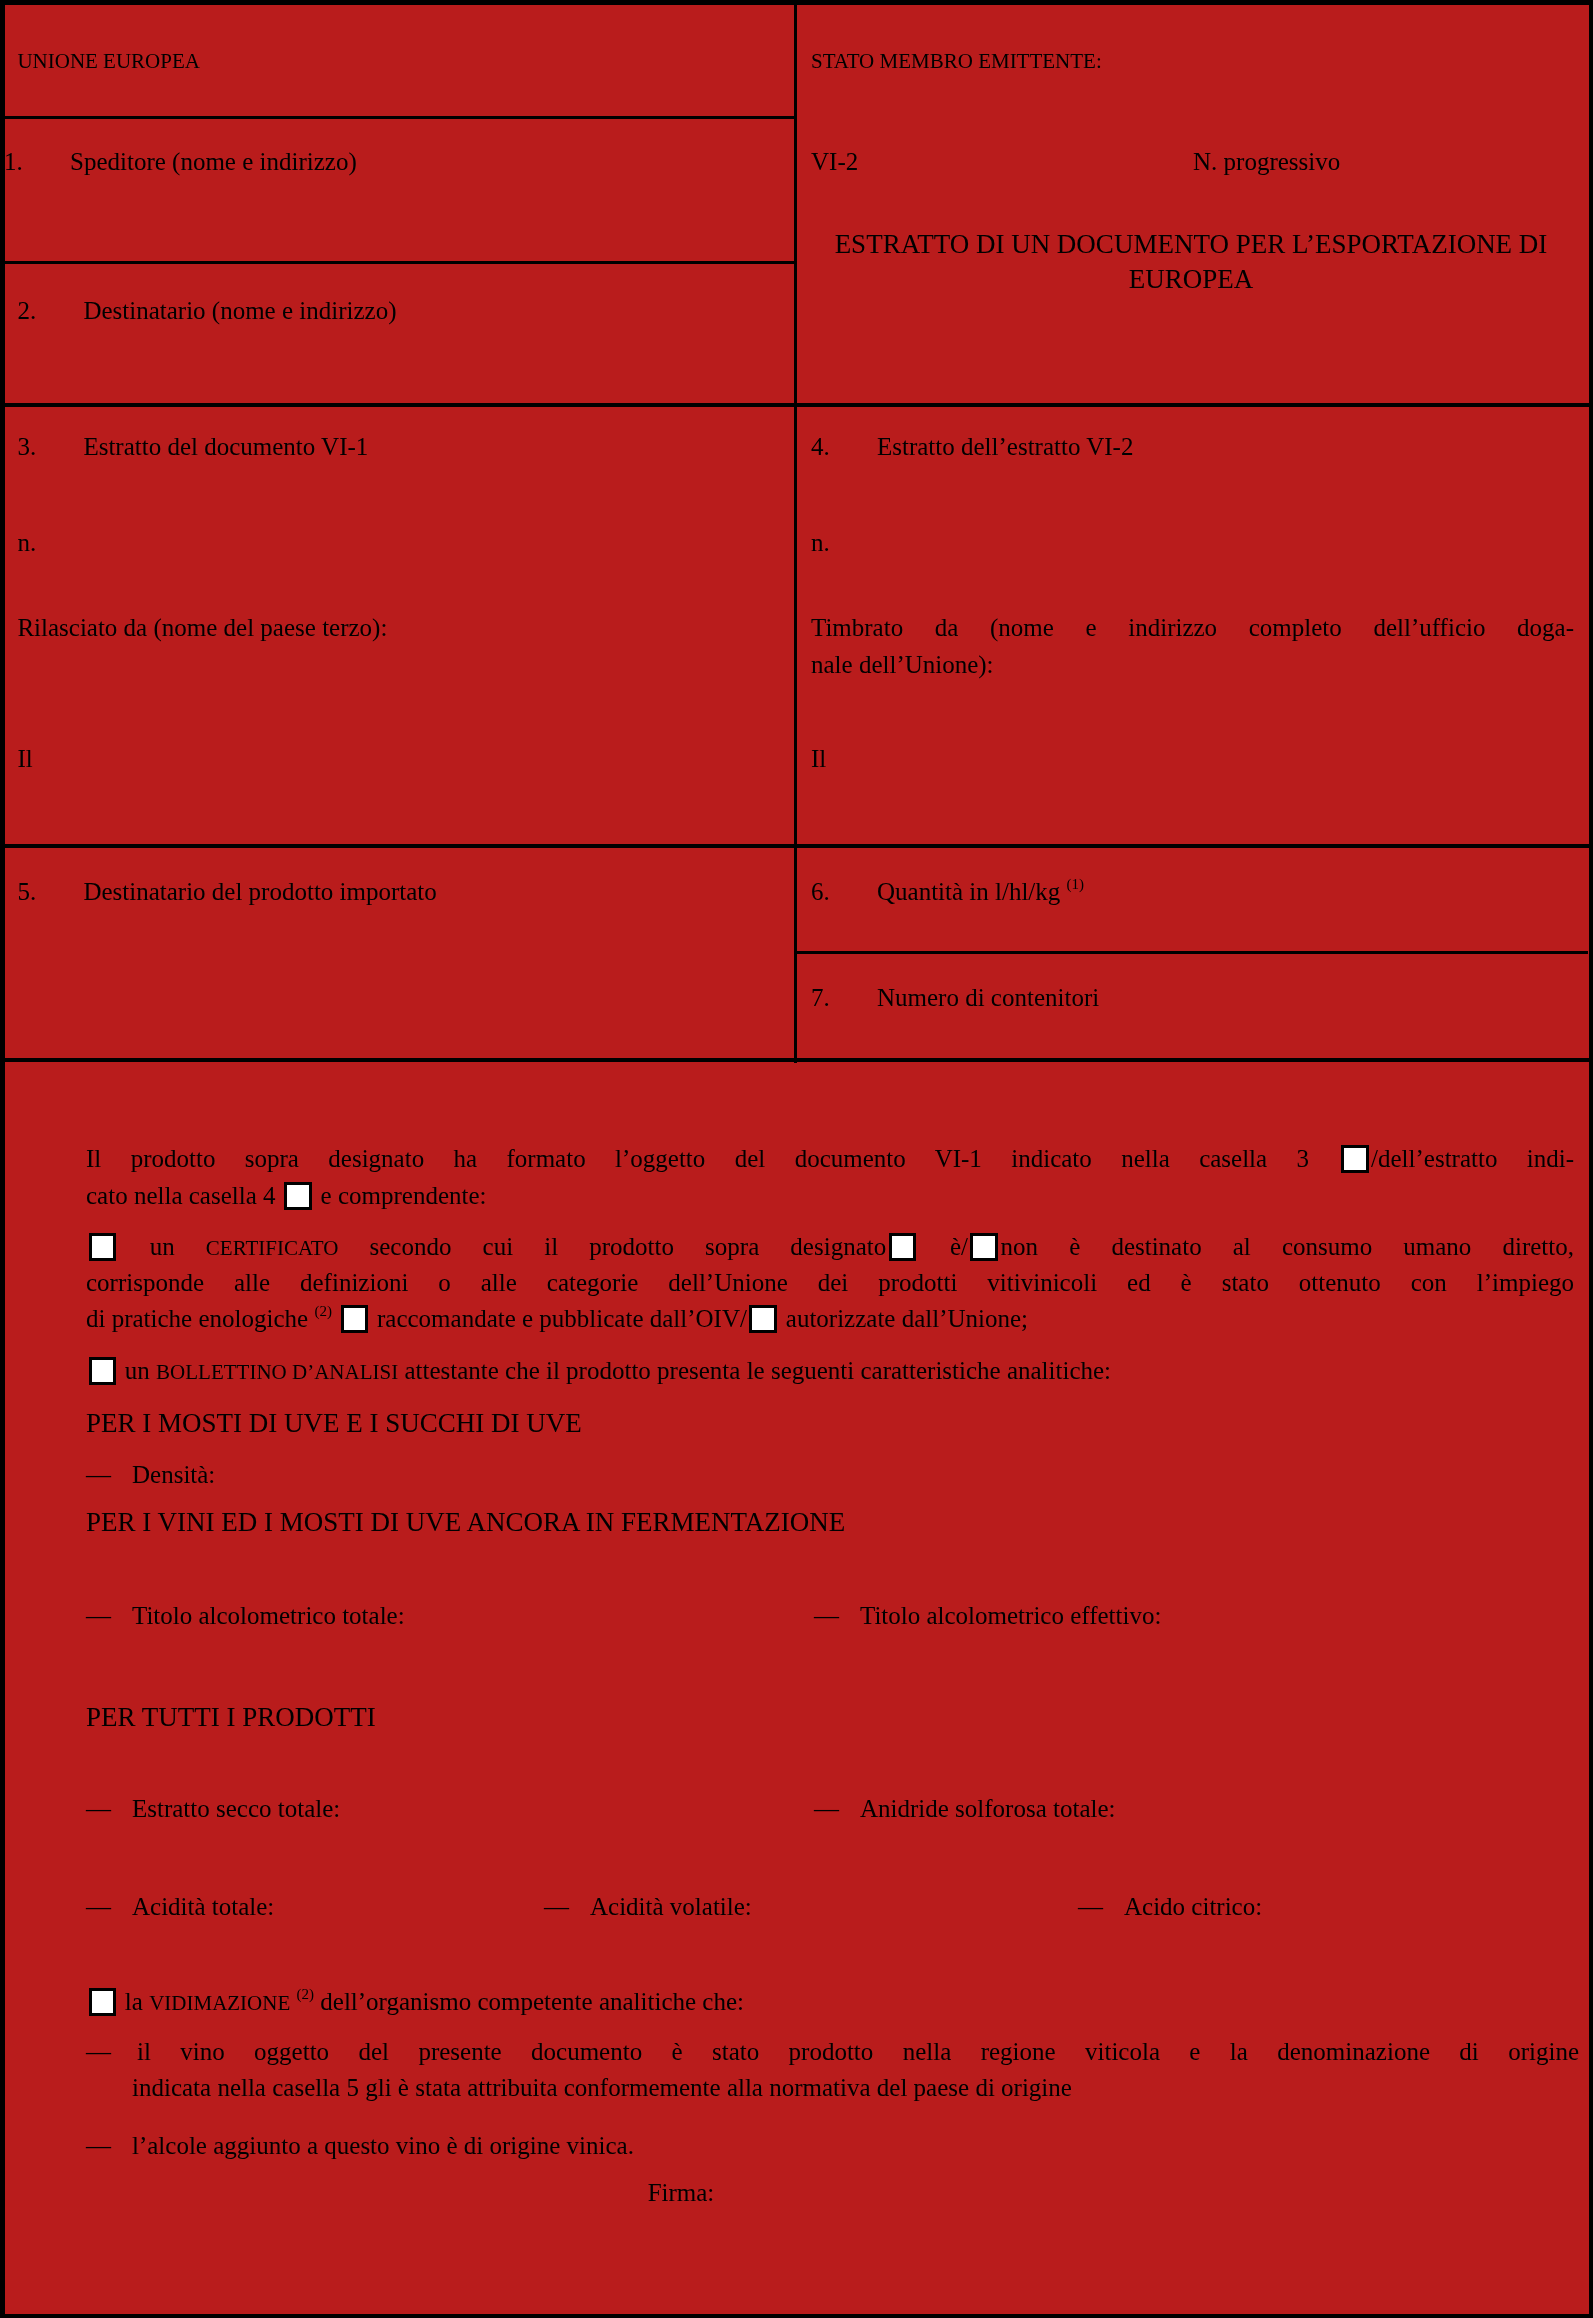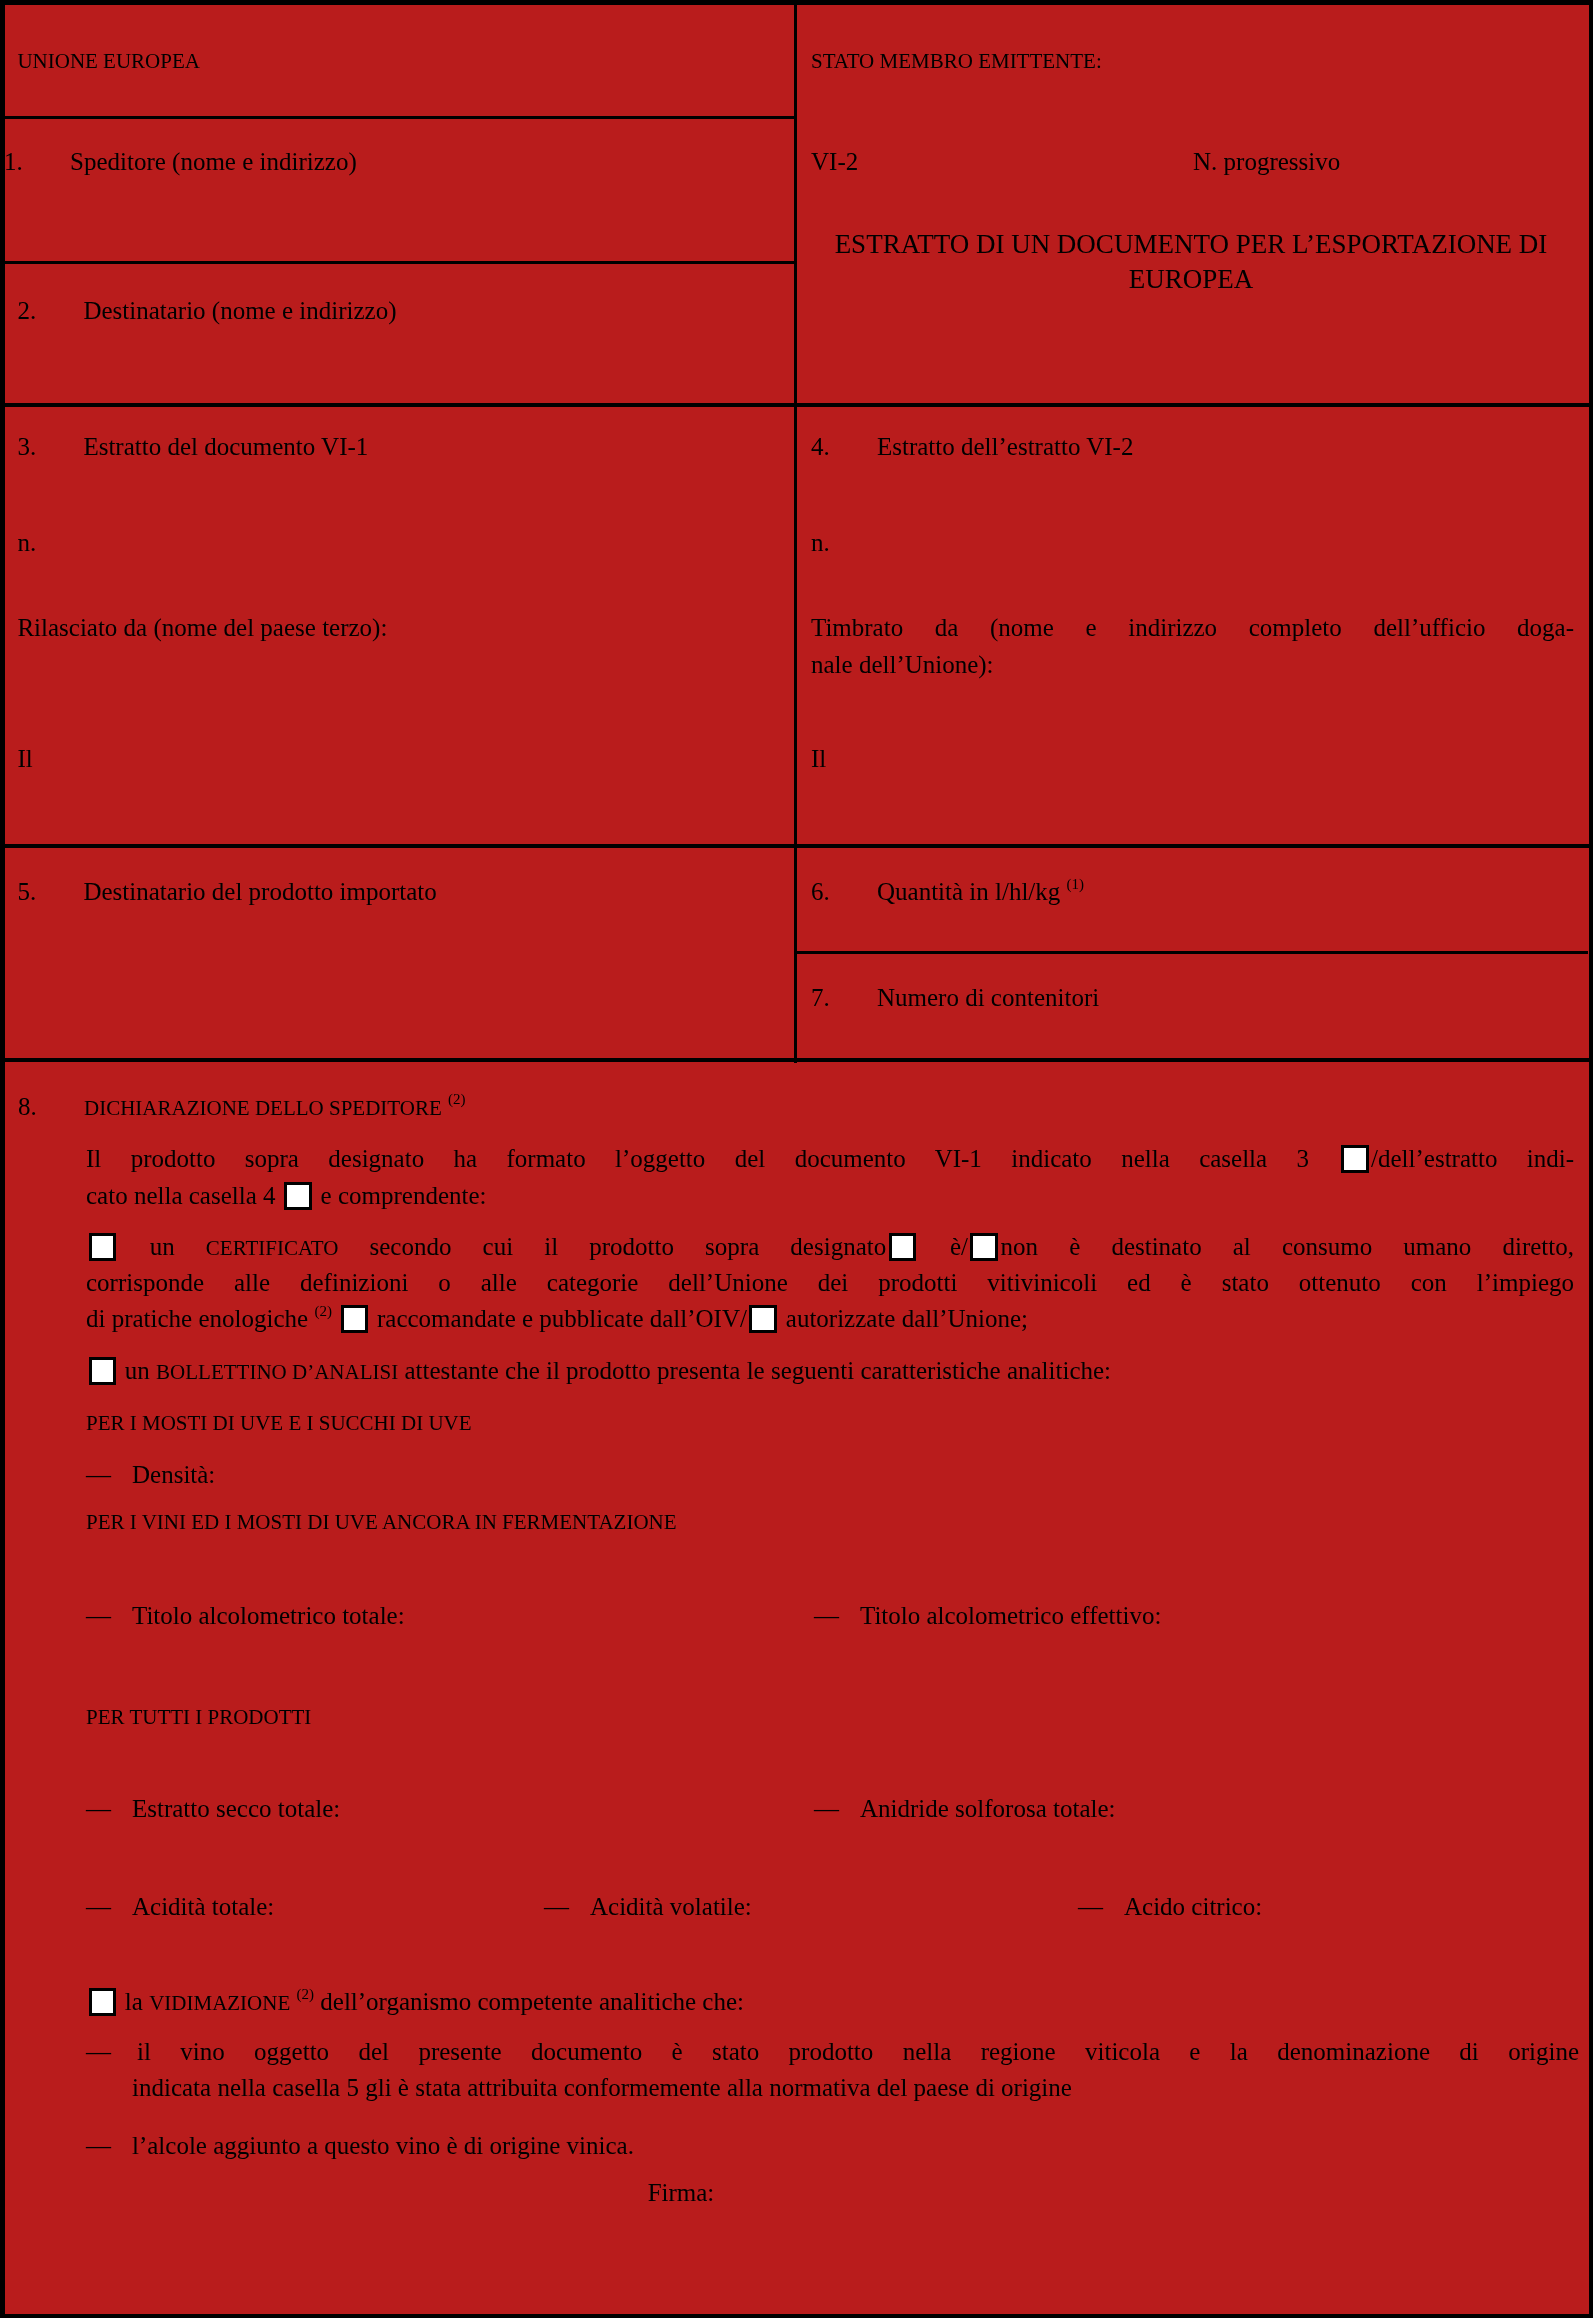--- a/index.html
+++ b/index.html
@@ -6,21 +6,21 @@
   .page {
     position:relative; width:1594px; height:2319px; background:#b91c1c;
     font-family:"Liberation Serif", serif; font-size:25px; color:#000;
     overflow:hidden;
   }
   .frame { position:absolute; inset:0; border:5px solid #000; }
   .line { position:absolute; background:#000; }
   .abs { position:absolute; line-height:36px; white-space:nowrap; }
   .num { display:inline-block; width:66px; }
   .sc { font-size:21px; }
-  .schead { font-size:21px; }
+  .schead { font-size:27px; }
   .title { font-size:27px; line-height:35px; text-align:center; }
   sup { font-size:15px; line-height:0; position:relative; top:-1.7px; vertical-align:super; }
   .cbx {
     display:inline-block; width:21.6px; height:21.6px; border:3.3px solid #000;
     vertical-align:-5.8px; margin:0 2.5px; background:#fff;
   }
   .jl { text-align:justify; text-align-last:justify; white-space:normal; }
   .dash { display:inline-block; width:46px; }
   .center { text-align:center; }
 </style>
@@ -75,23 +75,20 @@
   <div class="abs" style="left:17.4px; top:874px;">
     <span class="num">5.</span><span>Destinatario del prodotto importato</span>
   </div>
   <div class="abs" style="left:811px; top:874px;">
     <span class="num">6.</span><span><span>Quantità in l/hl/kg </span><sup>(1)</sup></span>
   </div>
   <div class="abs" style="left:811px; top:980px;">
     <span class="num">7.</span><span>Numero di contenitori</span>
   </div>
 
-  <div class="abs" style="left:18px; top:1089px;">
-    <span class="num">8.</span><span><span class="sc">DICHIARAZIONE DELLO SPEDITORE</span><span> </span><sup>(2)</sup></span>
-  </div>
 
   <div class="abs jl" style="left:86px; top:1141px; width:1488px;"><span>Il prodotto sopra designato ha formato l’oggetto del documento VI-1 indicato nella casella 3 </span><span class="cbx"></span><span>/dell’estratto indi-</span></div>
   <div class="abs" style="left:86px; top:1178px;"><span>cato nella casella 4 </span><span class="cbx"></span><span> e comprendente:</span></div>
 
   <div class="abs jl" style="left:86px; top:1229px; width:1488px;"><span class="cbx"></span><span> un </span><span class="sc">CERTIFICATO</span><span> secondo cui il prodotto sopra designato</span><span class="cbx"></span><span> è/</span><span class="cbx"></span><span>non è destinato al consumo umano diretto,</span></div>
   <div class="abs jl" style="left:86px; top:1265px; width:1488px;">corrisponde alle definizioni o alle categorie dell’Unione dei prodotti vitivinicoli ed è stato ottenuto con l’impiego</div>
   <div class="abs" style="left:86px; top:1301px;"><span>di pratiche enologiche </span><sup>(2)</sup><span> </span><span class="cbx"></span><span> raccomandate e pubblicate dall’OIV/</span><span class="cbx"></span><span> autorizzate dall’Unione;</span></div>
 
   <div class="abs" style="left:86px; top:1353px;"><span class="cbx"></span><span> un </span><span class="sc">BOLLETTINO D’ANALISI</span><span> attestante che il prodotto presenta le seguenti caratteristiche analitiche:</span></div>
 

